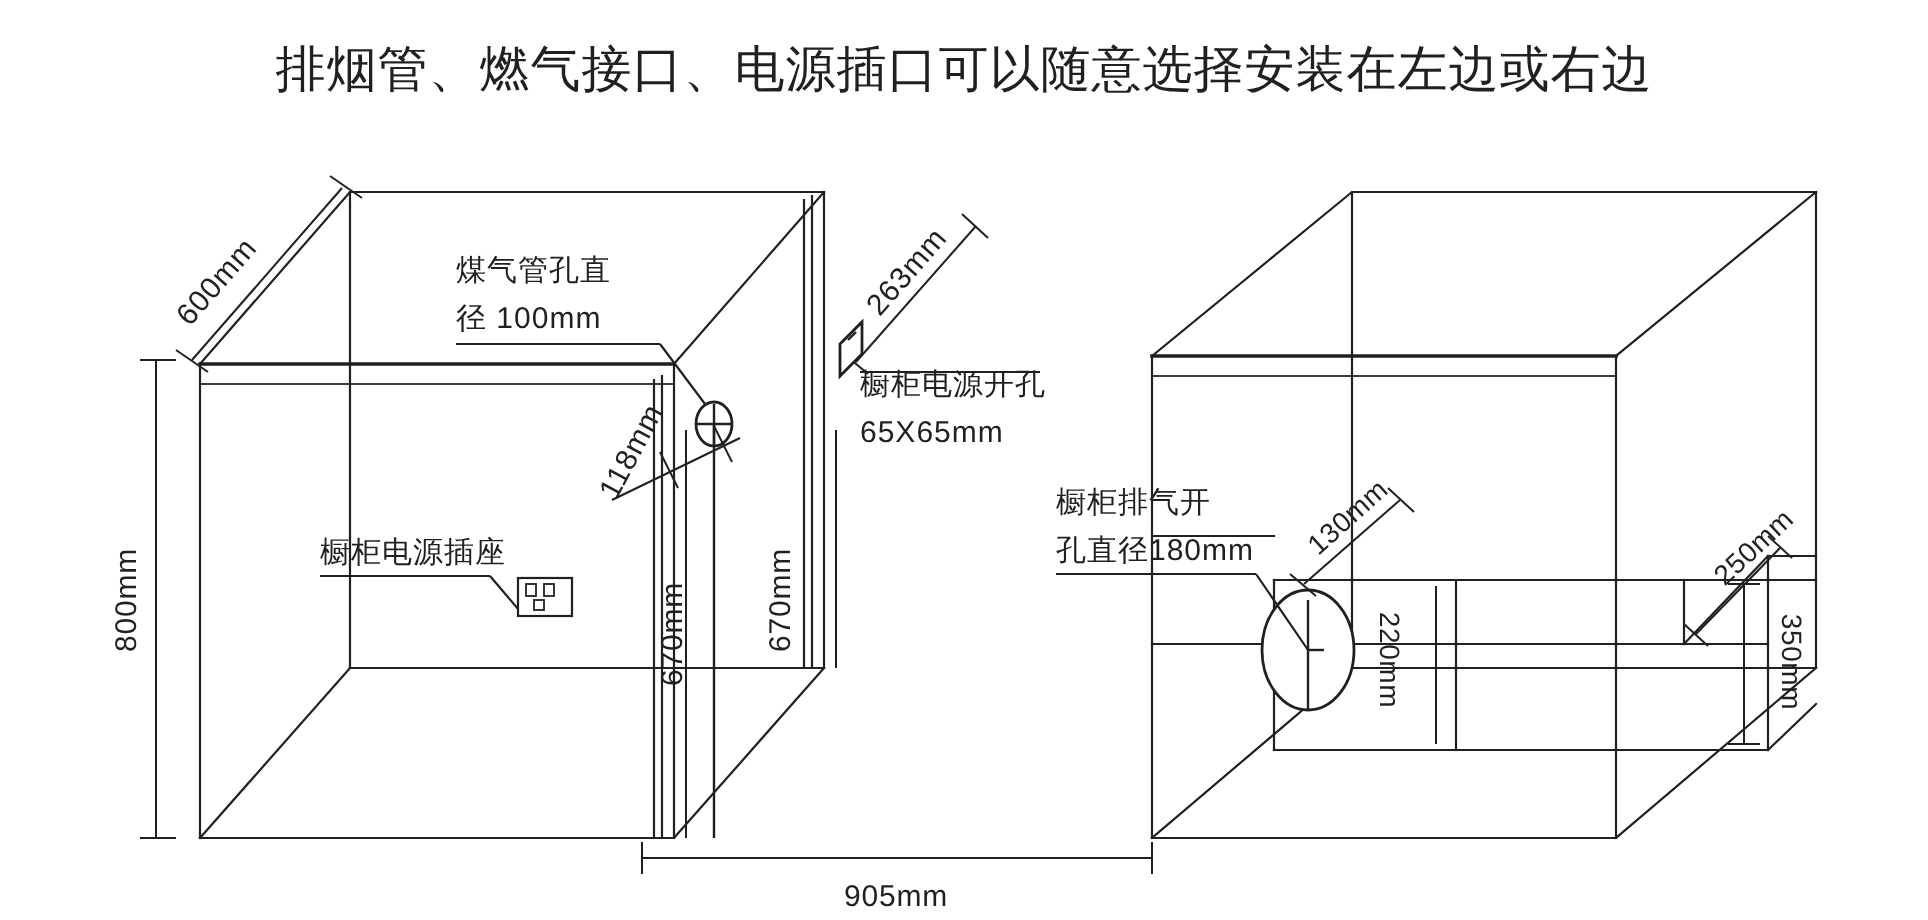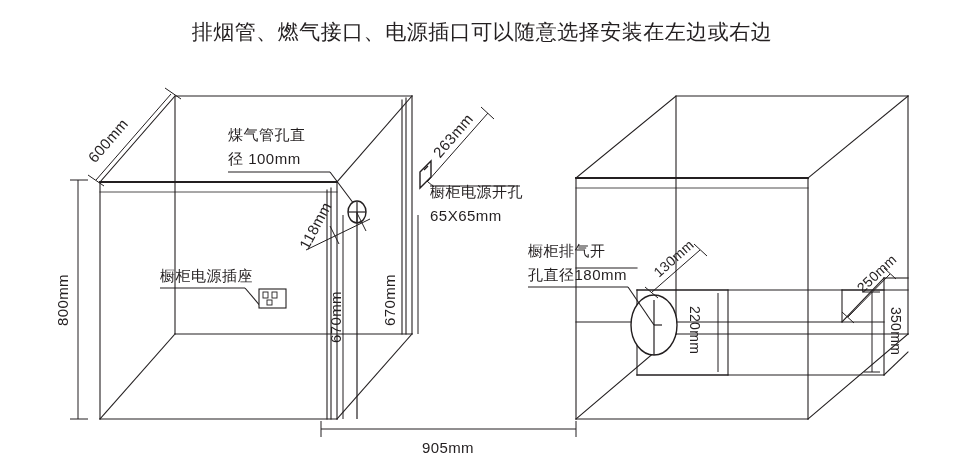--- a/index.html
+++ b/index.html
@@ -19,21 +19,21 @@
     position: relative;
     width: 964px;
     height: 460px;
   }
   #title {
     position: absolute;
     left: 0;
     top: 18px;
     width: 964px;
     text-align: center;
-    font-size: 21px;
+    font-size: 25px;
     letter-spacing: 0.5px;
     color: #231f20;
     white-space: nowrap;
   }
   svg#diagram {
     position: absolute;
     left: 0;
     top: 0;
     width: 964px;
     height: 460px;

